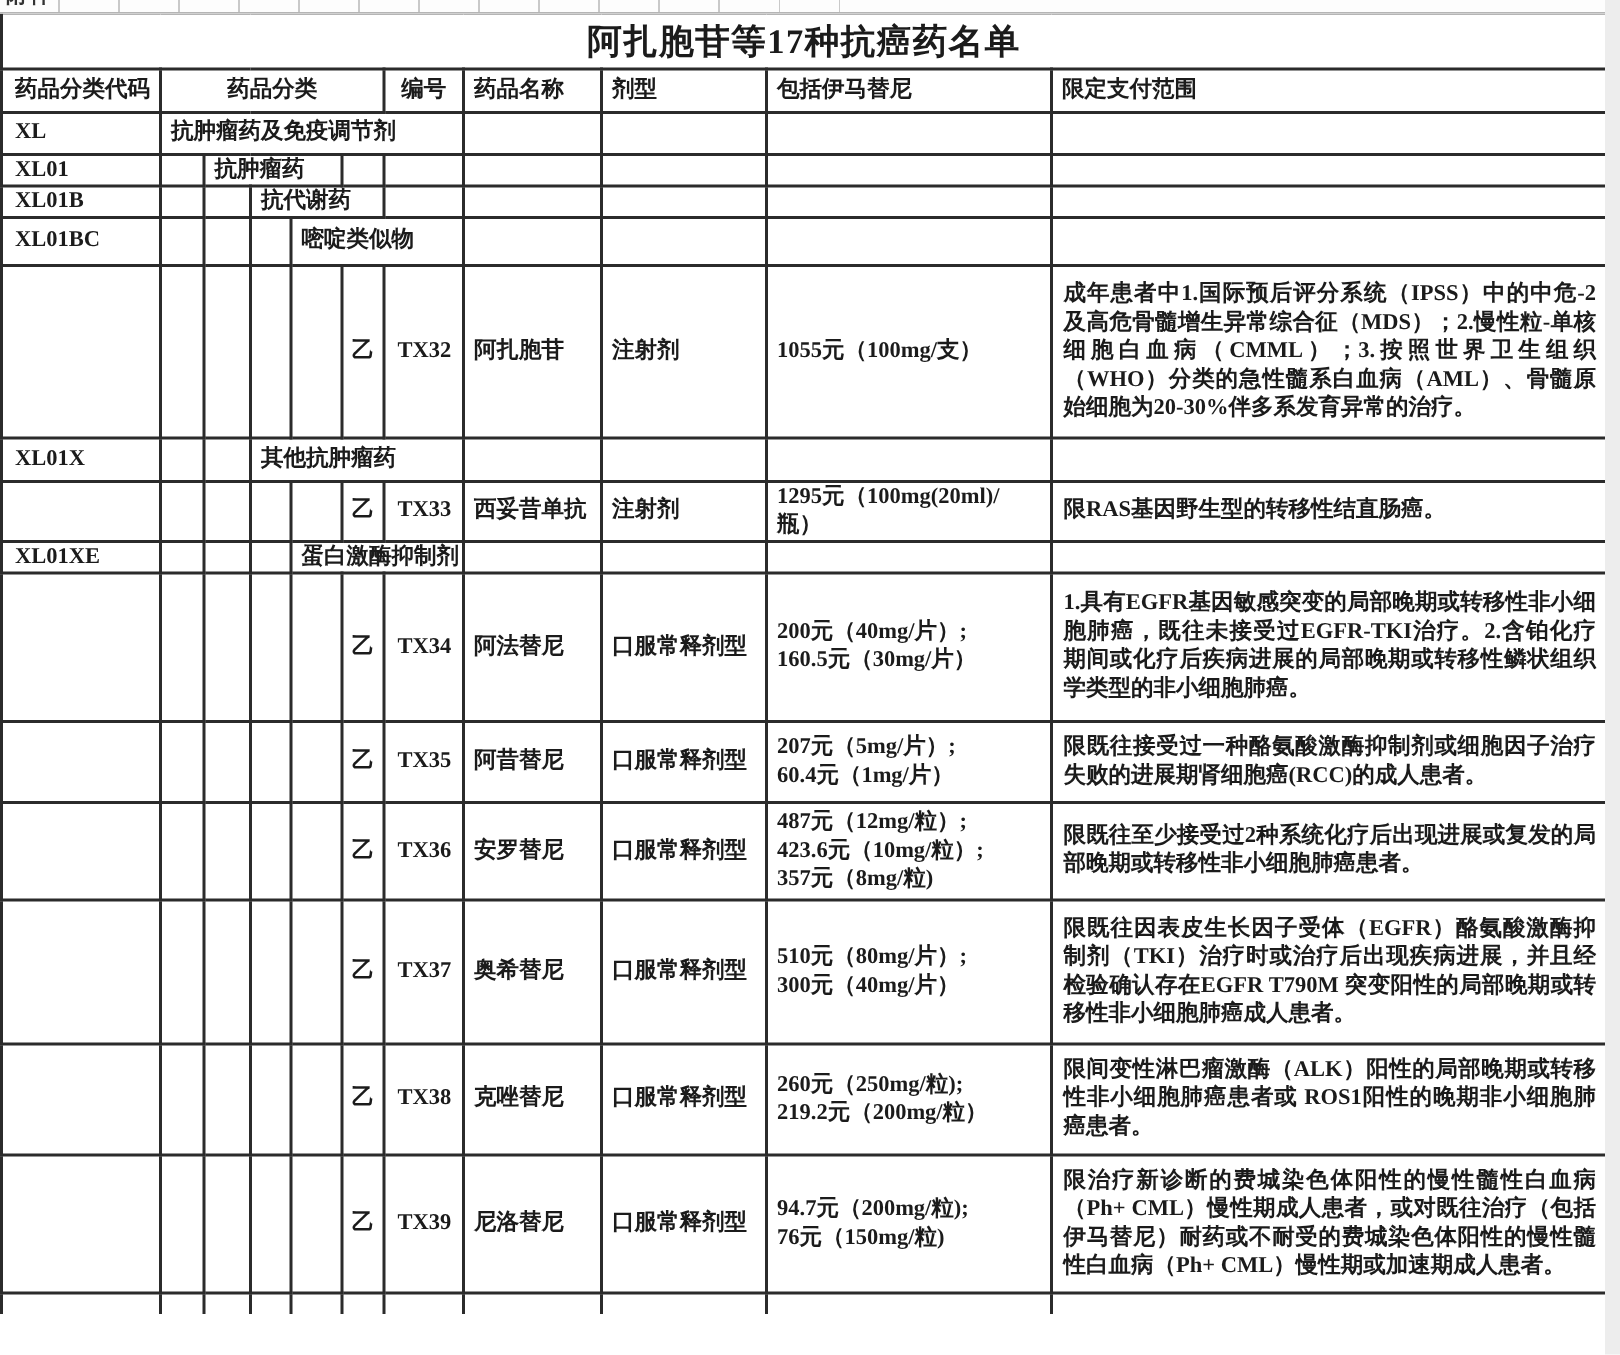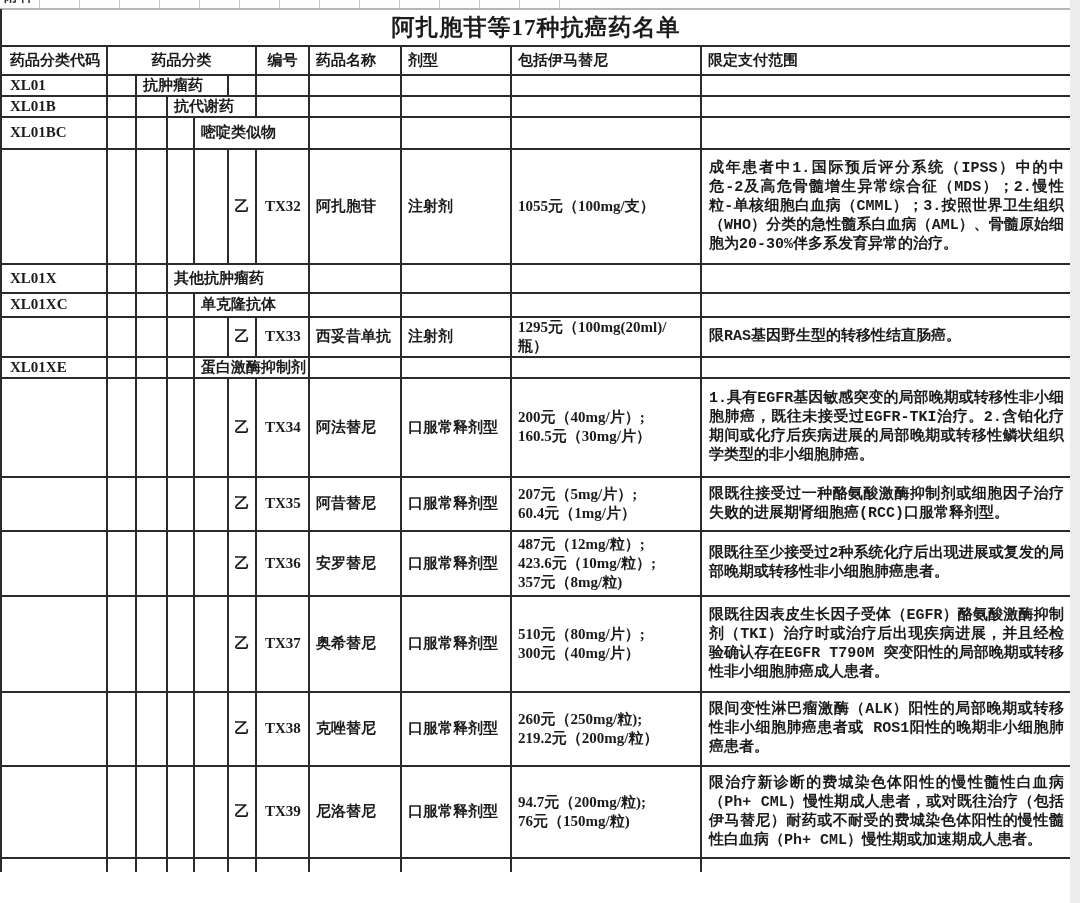--- a/index.html
+++ b/index.html
@@ -31,21 +31,21 @@
   }
   td.title-cell{
     border-top:1px solid #b5b5b5;
     text-align:center;font-size:23px;font-weight:700;letter-spacing:1px;
     padding:0;
   }
   td.hdr{font-weight:700;}
   td.center{text-align:center;padding:4px;}
   td.code{padding-left:8px;font-weight:600;}
   td.pay{white-space:pre-line;}
-  td.scope{padding:2px 6px 2px 7px;text-align:justify;line-height:19px;font-family:Liberation Mono, monospace;}
+  td.scope{padding:2px 6px 2px 7px;text-align:justify;line-height:19px;}
   td.label{padding-left:6px;white-space:nowrap;}
   .botrow td{border-bottom:none;}
 </style>
 </head>
 <body>
 
 <div class="gutter"></div>
 
 <div class="top-strip">
   <span class="frag">附件</span>
@@ -74,20 +74,28 @@
   <tr style="height:28px">
     <td class="hdr code">药品分类代码</td>
     <td class="hdr center" colspan="5">药品分类</td>
     <td class="hdr center">编号</td>
     <td class="hdr">药品名称</td>
     <td class="hdr">剂型</td>
     <td class="hdr">包括伊马替尼</td>
     <td class="hdr">限定支付范围</td>
   </tr>
 
+  <tr style="height:28px">
+    <td class="code">XL</td>
+    <td class="label" colspan="6">抗肿瘤药及免疫调节剂</td>
+    <td></td>
+    <td></td>
+    <td></td>
+    <td></td>
+  </tr>
 
   <tr style="height:16px">
     <td class="code">XL01</td>
     <td></td>
     <td class="label" colspan="3">抗肿瘤药</td>
     <td></td>
     <td></td>
     <td></td>
     <td></td>
     <td></td>
@@ -136,31 +144,20 @@
     <td class="code">XL01X</td>
     <td></td>
     <td></td>
     <td class="label" colspan="4">其他抗肿瘤药</td>
     <td></td>
     <td></td>
     <td></td>
     <td></td>
   </tr>
 
-  <tr style="height:24px">
-    <td class="code">XL01XC</td>
-    <td></td>
-    <td></td>
-    <td></td>
-    <td class="label" colspan="3">单克隆抗体</td>
-    <td></td>
-    <td></td>
-    <td></td>
-    <td></td>
-  </tr>
 
   <tr style="height:32px">
     <td></td>
     <td></td>
     <td></td>
     <td></td>
     <td></td>
     <td class="center">乙</td>
     <td class="code">TX33</td>
     <td>西妥昔单抗</td>
@@ -201,21 +198,21 @@
     <td></td>
     <td></td>
     <td></td>
     <td></td>
     <td class="center">乙</td>
     <td class="code">TX35</td>
     <td>阿昔替尼</td>
     <td>口服常释剂型</td>
     <td class="pay">207元（5mg/片）;
 60.4元（1mg/片）</td>
-    <td class="scope">限既往接受过一种酪氨酸激酶抑制剂或细胞因子治疗失败的进展期肾细胞癌(RCC)口服常释剂型。</td>
+    <td class="scope">限既往接受过一种酪氨酸激酶抑制剂或细胞因子治疗失败的进展期肾细胞癌(RCC)的成人患者。</td>
   </tr>
 
   <tr style="height:65px">
     <td></td>
     <td></td>
     <td></td>
     <td></td>
     <td></td>
     <td class="center">乙</td>
     <td class="code">TX36</td>

